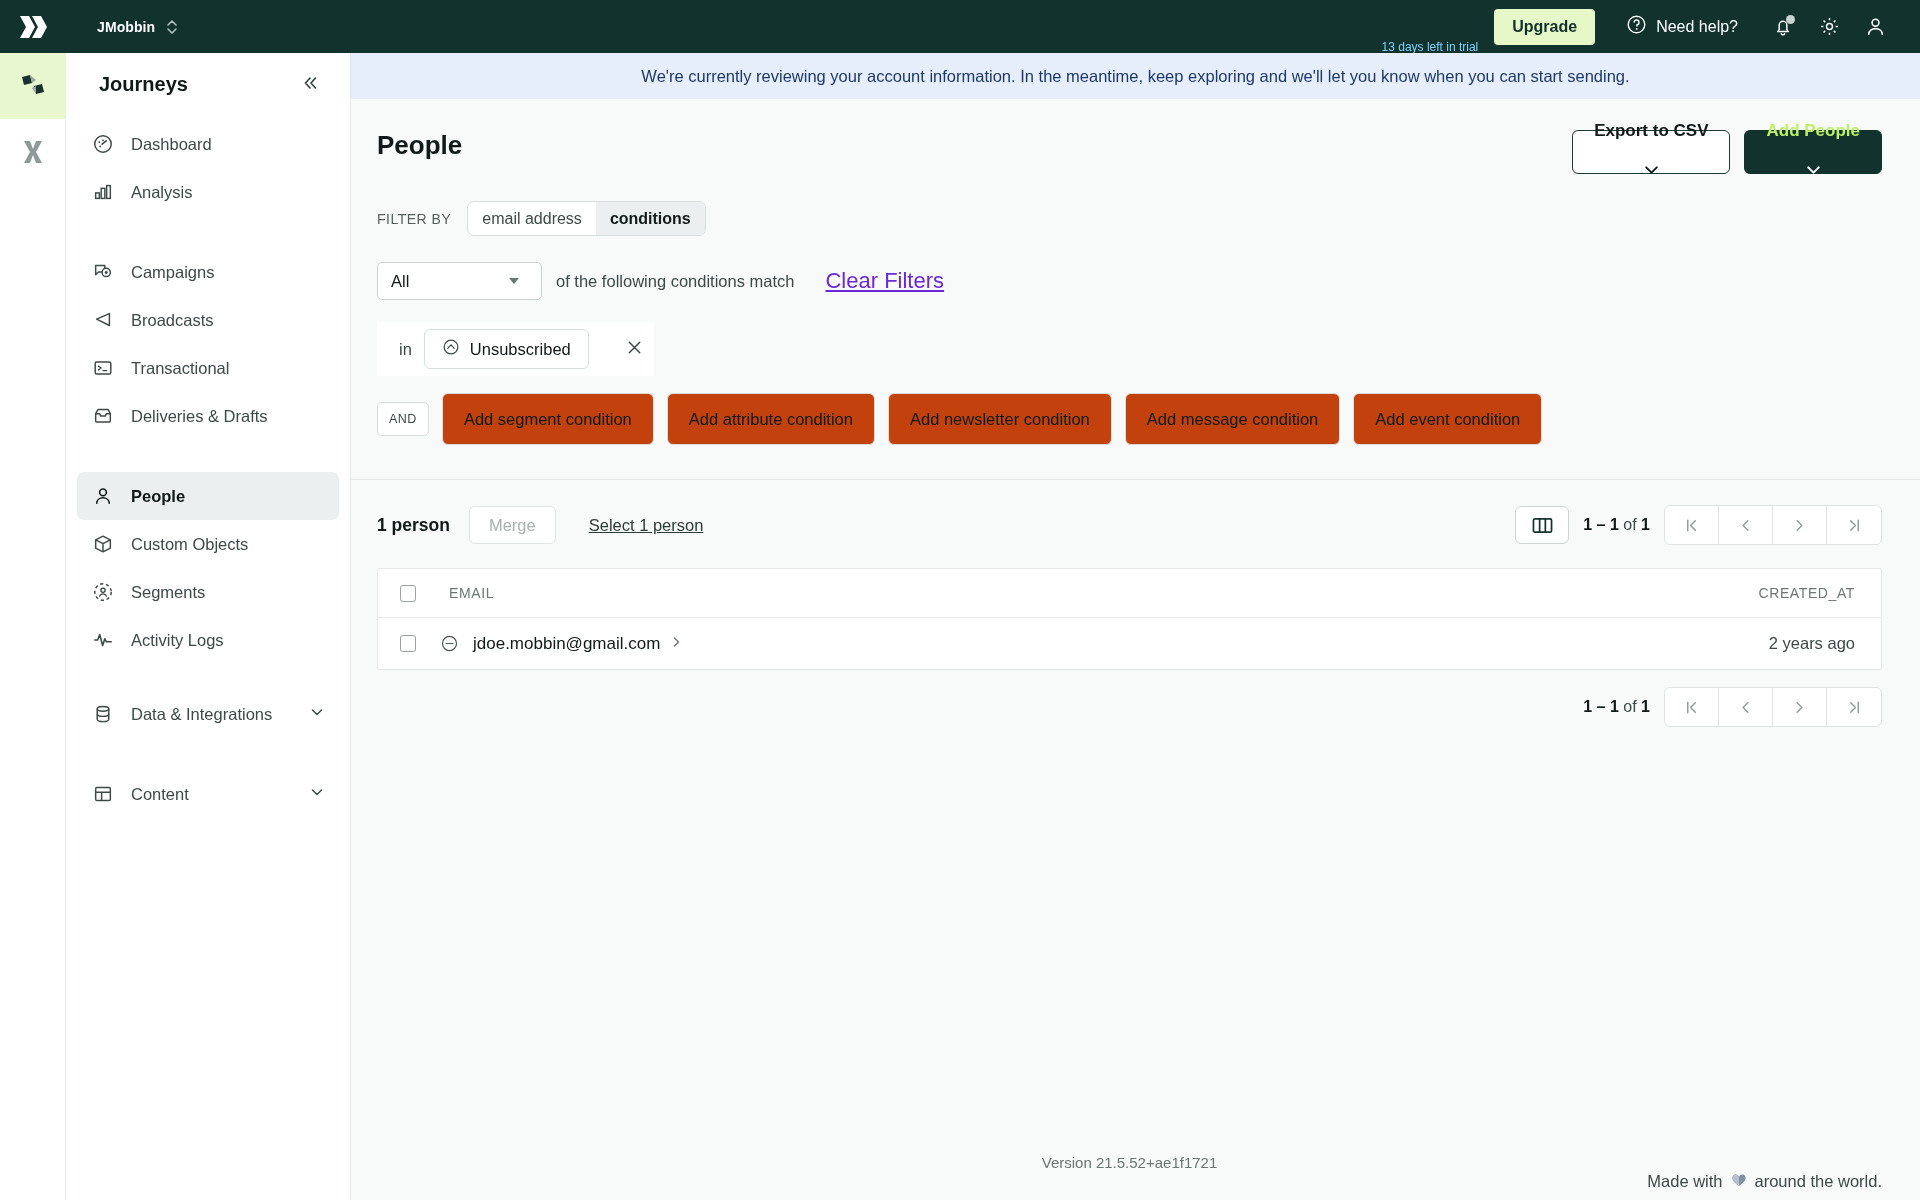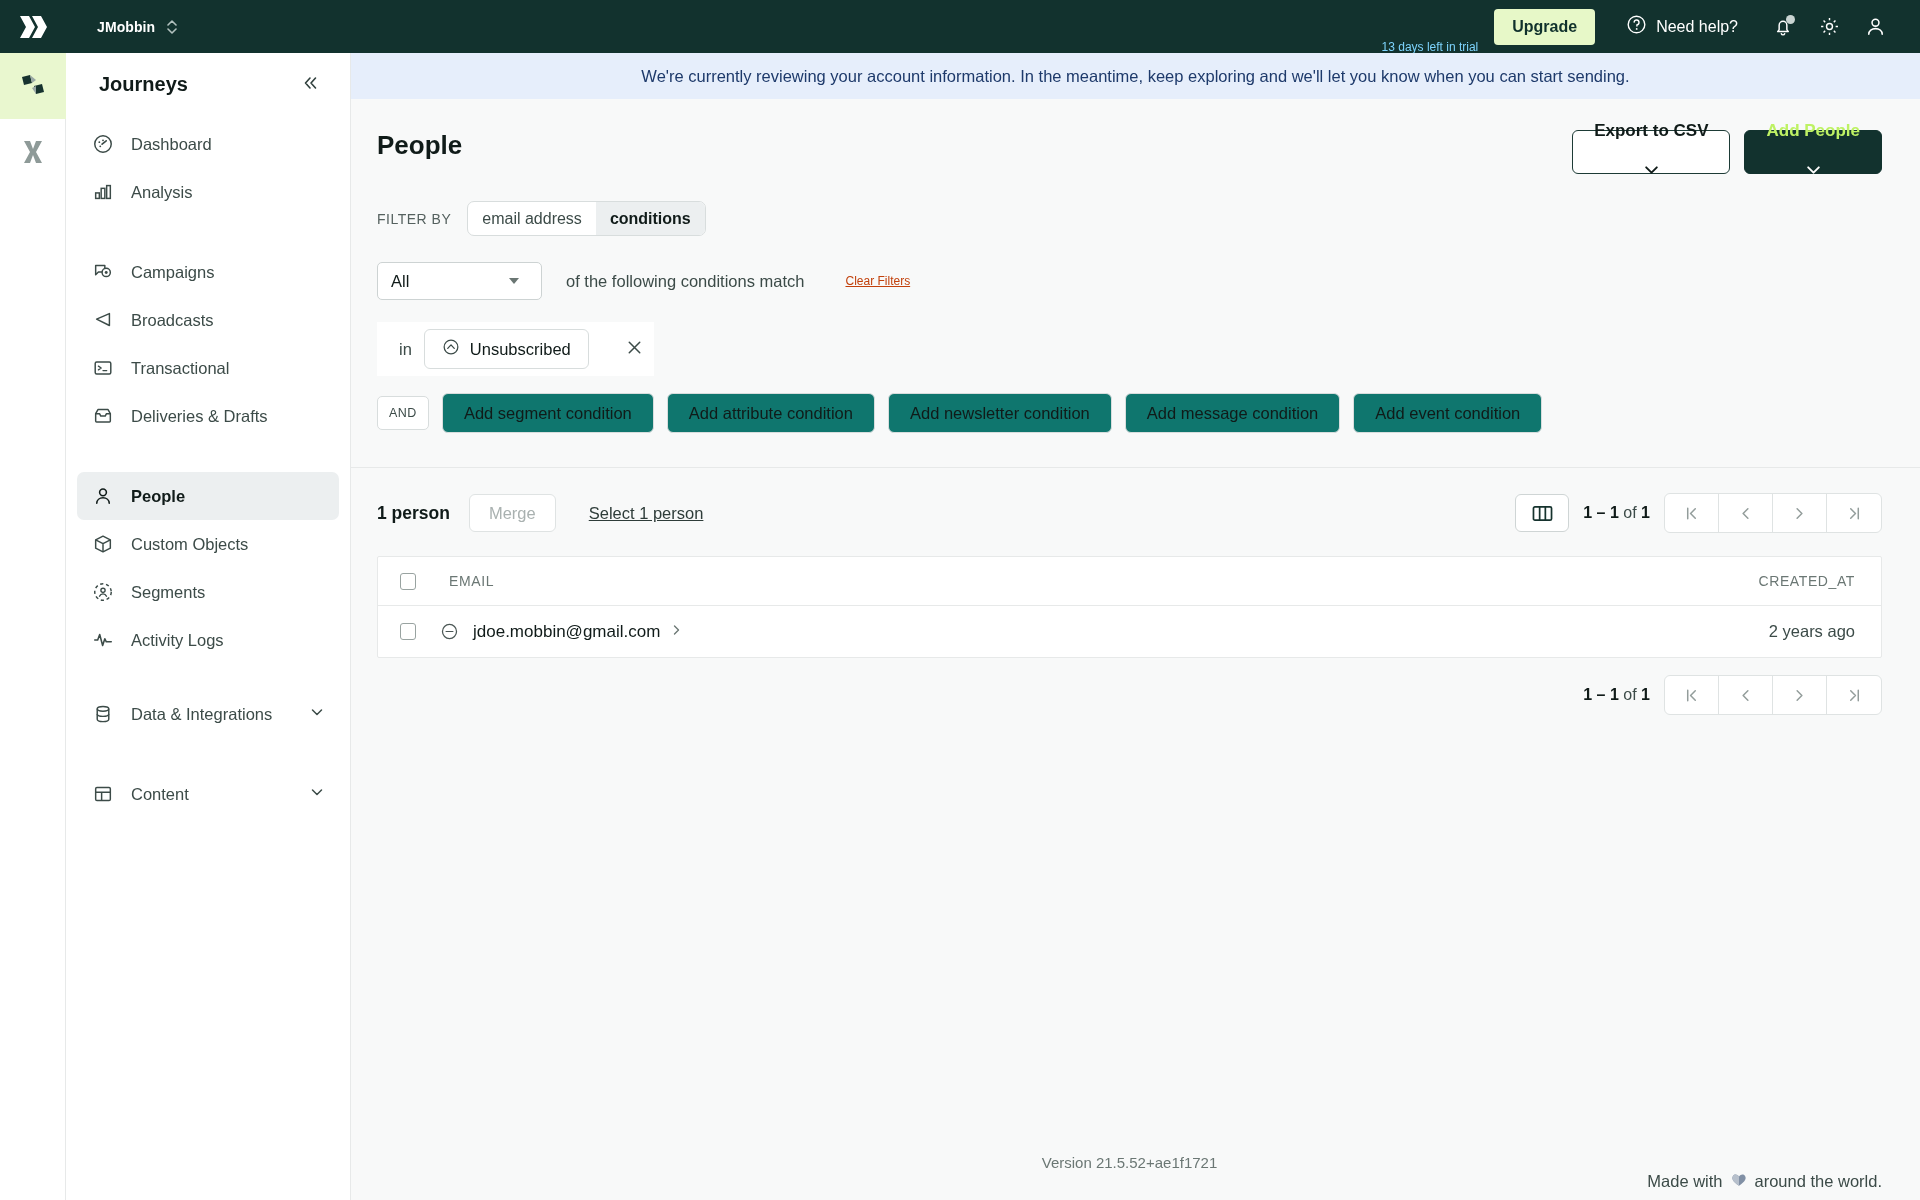--- a/index.html
+++ b/index.html
@@ -121,31 +121,31 @@
   .seg {
     display:flex; background:#fff; border:1px solid #d8dddd; border-radius:7px;
     overflow:hidden; height:35px;
   }
   .seg-opt {
     display:flex; align-items:center; padding: 0 14px; font-size:16px;
     color:#3c4b48; cursor:pointer;
   }
   .seg-opt.sel { background:#eceff0; color:#101b19; font-weight:700; }
 
-  .match-row { display:flex; align-items:center; gap:24px; padding: 26px 0 0 26px; }
+  .match-row { display:flex; align-items:center; gap:14px; padding: 26px 0 0 26px; }
   .select-box {
     width:165px; height:38px; background:#fff; border:1px solid #cdd3d3; border-radius:5px;
     display:flex; align-items:center; padding: 0 13px; font-size:16.5px; color:#101b19;
     cursor:pointer; position:relative;
   }
   .select-caret { position:absolute; right:22px; top:50%; transform:translateY(-50%);
      border-left:5px solid transparent; border-right:5px solid transparent; border-top:6px solid #6a7673; }
   .match-text { font-size:16.5px; color:#3c4b48; }
   .clear-filters {
-    font-size:12px; color:#c2410c; text-decoration:underline; cursor:pointer; margin-left:17px;
+    font-size:22px; color:#6d28d9; text-decoration:underline; cursor:pointer; margin-left:17px;
   }
 
   .cond-card {
     margin: 22px 0 0 26px; width:277px; height:54px; background:#fff;
     display:flex; align-items:center; padding-left:22px; gap:12px;
   }
   .cond-in { font-size:16.5px; color:#3c4b48; }
   .cond-chip {
     display:flex; align-items:center; gap:10px; height:40px; padding: 0 17px;
     background:#fff; border:1px solid #d8dddd; border-radius:6px;
@@ -153,22 +153,22 @@
   }
   .cond-x { margin-left:24px; font-size:21px; color:#3c4b48; cursor:pointer; line-height:1; }
 
   .addcond-row { display:flex; align-items:center; gap:13px; padding: 17px 16px 0 26px; }
   .and-chip {
     background:#fff; border:1px solid #d8dddd; border-radius:5px;
     font-size:12.5px; letter-spacing:.5px; color:#3c4b48;
     height:34px; display:flex; align-items:center; padding: 0 11px;
   }
   .addcond {
-    background:#0f766e; border:1px solid #d8dddd; border-radius:6px;
-    height:40px; display:flex; align-items:center; padding: 0 21px;
+    background:#c2410c; border:1px solid #d8dddd; border-radius:6px;
+    height:52px; display:flex; align-items:center; padding: 0 21px;
     font-size:16.5px; color:#101b19; cursor:pointer;
     font-family:"Liberation Sans", sans-serif;
   }
 
   .divider { height:1px; background:#e7e9e9; margin-top:34px; width:100%; }
 
   
   .table-toolbar {
     display:flex; align-items:center; padding: 25px 38px 0 26px;
   }

